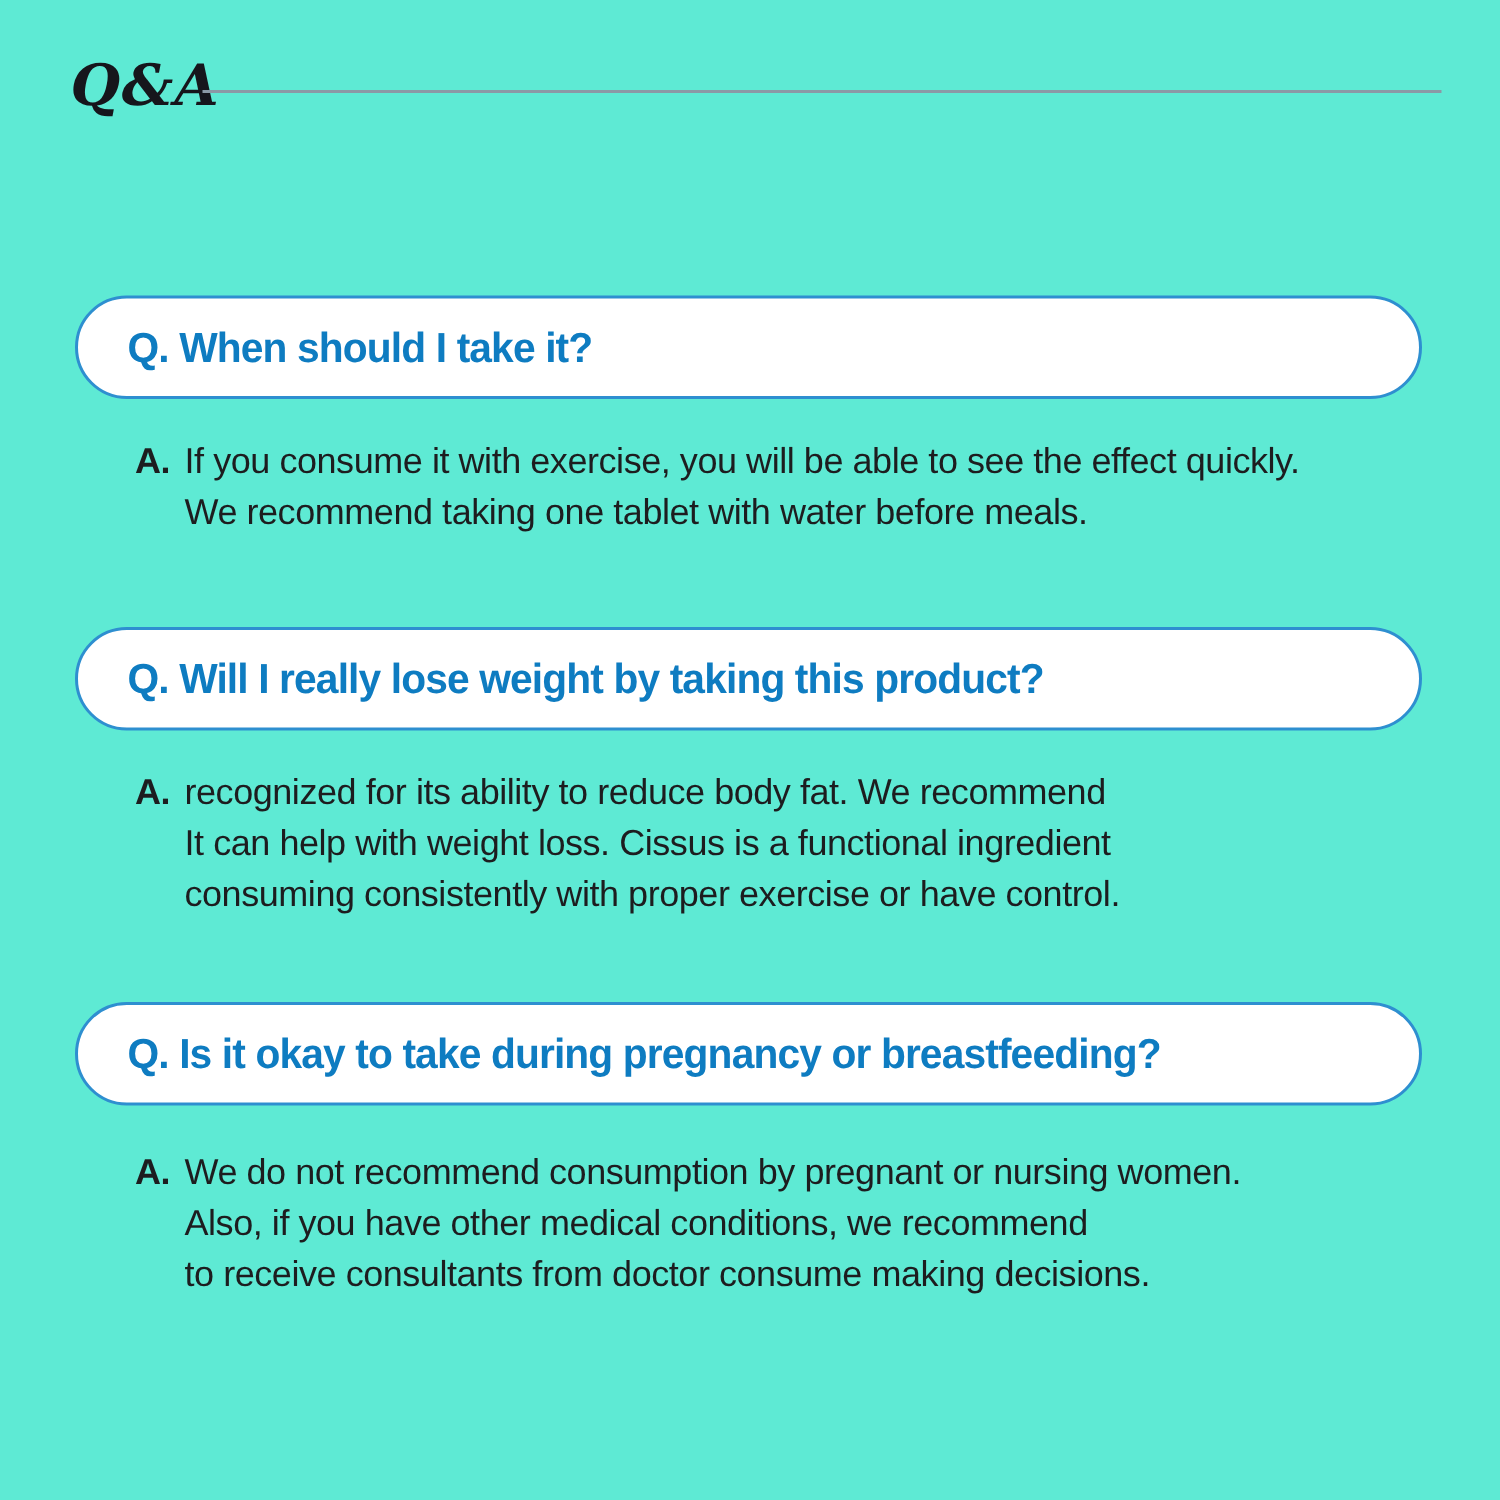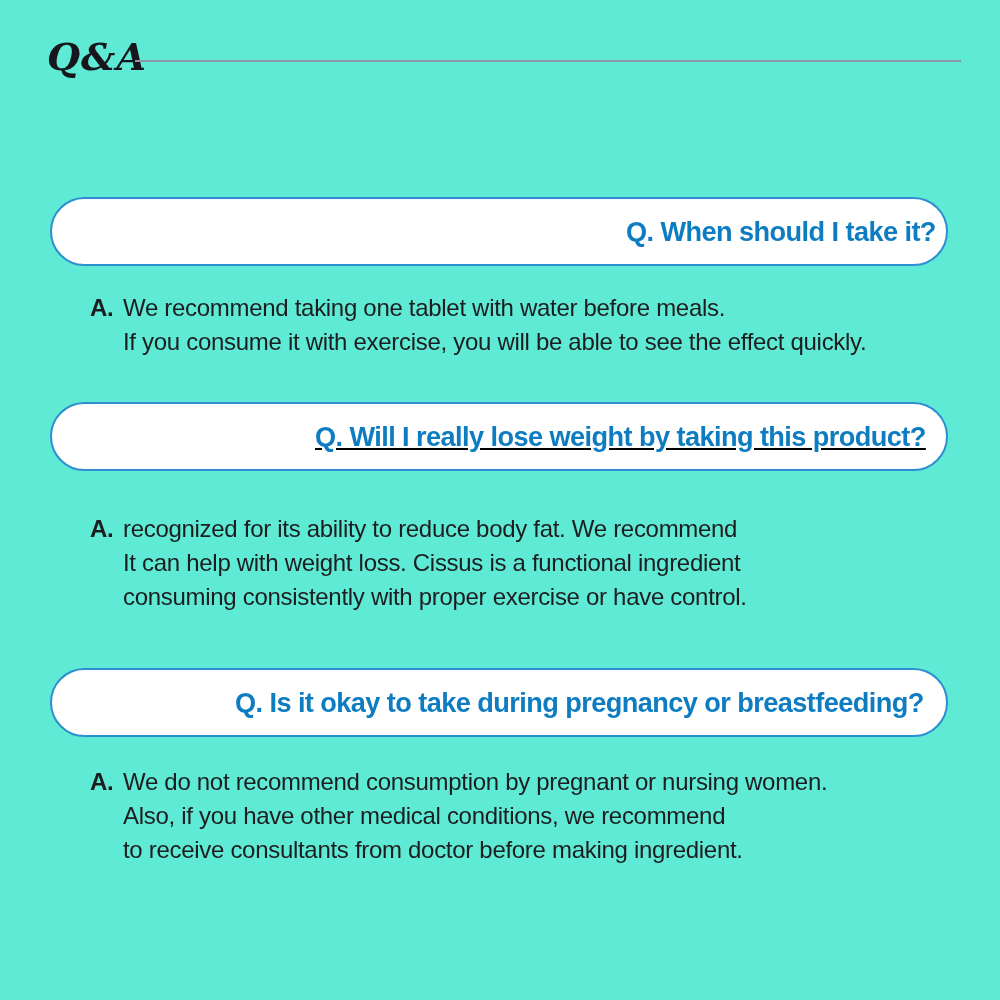--- a/index.html
+++ b/index.html
@@ -38,21 +38,20 @@
     position: absolute;
     left: 50px;
     width: 898px;
     height: 69px;
     background: #ffffff;
     border: 2px solid #2e8fd0;
     border-radius: 36px;
     box-sizing: border-box;
     display: flex;
     align-items: center;
-    justify-content: flex-end;
   }
   .q-text {
     padding-left: 34px;
     font-size: 28px;
     font-weight: bold;
     color: #0e7cc1;
     letter-spacing: -0.6px;
     white-space: nowrap;
     transform: scaleX(0.97);
     transform-origin: left center;
@@ -69,42 +68,42 @@
     letter-spacing: -0.3px;
   }
   .a-marker {
     font-weight: bold;
     flex: 0 0 33px;
   }
   .a-lines { flex: 1; }
   .a-line { white-space: nowrap; }
   .pill-1 { top: 197px; }
   .ans-1  { top: 291px; }
-  .pill-2 { top: 402px; text-decoration: underline; }
+  .pill-2 { top: 418px; }
   .ans-2  { top: 512px; }
   .pill-3 { top: 668px; }
   .ans-3  { top: 765px; }
 </style>
 </head>
 <body>
 
 <div class="canvas">
 
   <div class="header-title">Q&amp;A</div>
   <div class="header-rule"></div>
 
   <div class="qa-item">
     <div class="q-pill pill-1">
       <span class="q-text">Q. When should I take it?</span>
     </div>
     <div class="answer ans-1">
       <span class="a-marker">A.</span>
       <span class="a-lines">
+        <div class="a-line">If you consume it with exercise, you will be able to see the effect quickly.</div>
         <div class="a-line">We recommend taking one tablet with water before meals.</div>
-        <div class="a-line">If you consume it with exercise, you will be able to see the effect quickly.</div>
       </span>
     </div>
   </div>
 
   <div class="qa-item">
     <div class="q-pill pill-2">
       <span class="q-text">Q. Will I really lose weight by taking this product?</span>
     </div>
     <div class="answer ans-2">
       <span class="a-marker">A.</span>
@@ -118,18 +117,18 @@
 
   <div class="qa-item">
     <div class="q-pill pill-3">
       <span class="q-text">Q. Is it okay to take during pregnancy or breastfeeding?</span>
     </div>
     <div class="answer ans-3">
       <span class="a-marker">A.</span>
       <span class="a-lines">
         <div class="a-line">We do not recommend consumption by pregnant or nursing women.</div>
         <div class="a-line">Also, if you have other medical conditions, we recommend</div>
-        <div class="a-line">to receive consultants from doctor before making ingredient.</div>
+        <div class="a-line">to receive consultants from doctor consume making decisions.</div>
       </span>
     </div>
   </div>
 
 </div>
 
 </body></html>

